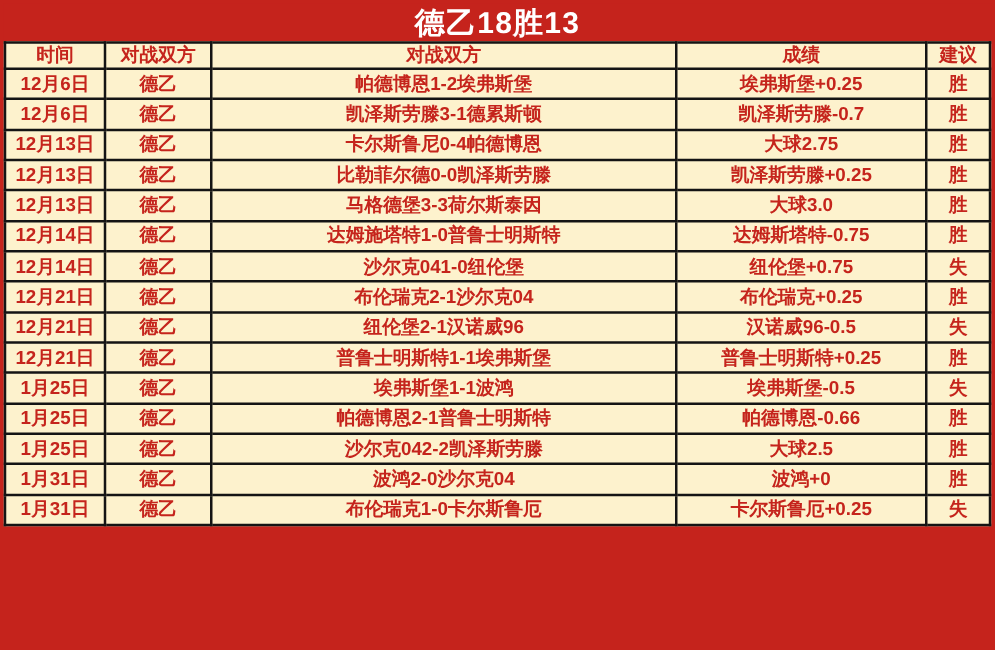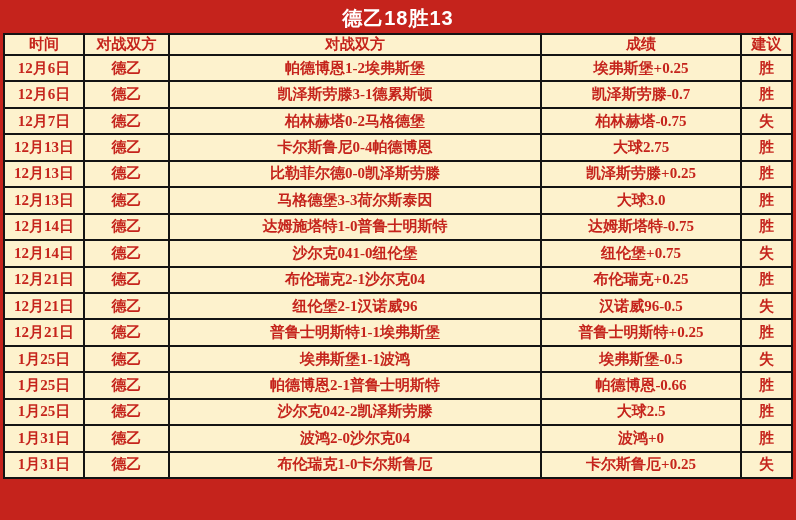--- a/index.html
+++ b/index.html
@@ -19,30 +19,29 @@
   .frame{
     width:790px;height:514px;
     background:var(--red);
     padding:3px;
   }
   .title-bar{
     height:30px;
     display:flex;align-items:center;justify-content:center;
     background:var(--red);
     color:#ffffff;
-    font-size:20px;
+    font-size:24px;
     font-weight:bold;
     letter-spacing:1px;
   }
   table.results{
-    width:790px;height:446px;
+    width:790px;height:388px;
     border-collapse:collapse;
     table-layout:fixed;
     background:var(--cream);
-    font-family:Liberation Serif, serif;
   }
   table.results th, table.results td{
     border:2px solid var(--line);
     padding:0 2px;
     text-align:center;
     vertical-align:middle;
     font-weight:bold;
     font-size:15px;
     color:var(--text-red);
     background:var(--cream);
@@ -89,27 +88,20 @@
           <td>帕德博恩1-2埃弗斯堡</td>
           <td>埃弗斯堡+0.25</td>
           <td>胜</td>
         </tr>
         <tr>
           <td>12月6日</td>
           <td>德乙</td>
           <td>凯泽斯劳滕3-1德累斯顿</td>
           <td>凯泽斯劳滕-0.7</td>
           <td>胜</td>
-        </tr>
-        <tr>
-          <td>12月7日</td>
-          <td>德乙</td>
-          <td>柏林赫塔0-2马格德堡</td>
-          <td class="loss-cell">柏林赫塔-0.75</td>
-          <td class="loss-cell">失</td>
         </tr>
         <tr>
           <td>12月13日</td>
           <td>德乙</td>
           <td>卡尔斯鲁尼0-4帕德博恩</td>
           <td>大球2.75</td>
           <td>胜</td>
         </tr>
         <tr>
           <td>12月13日</td>

